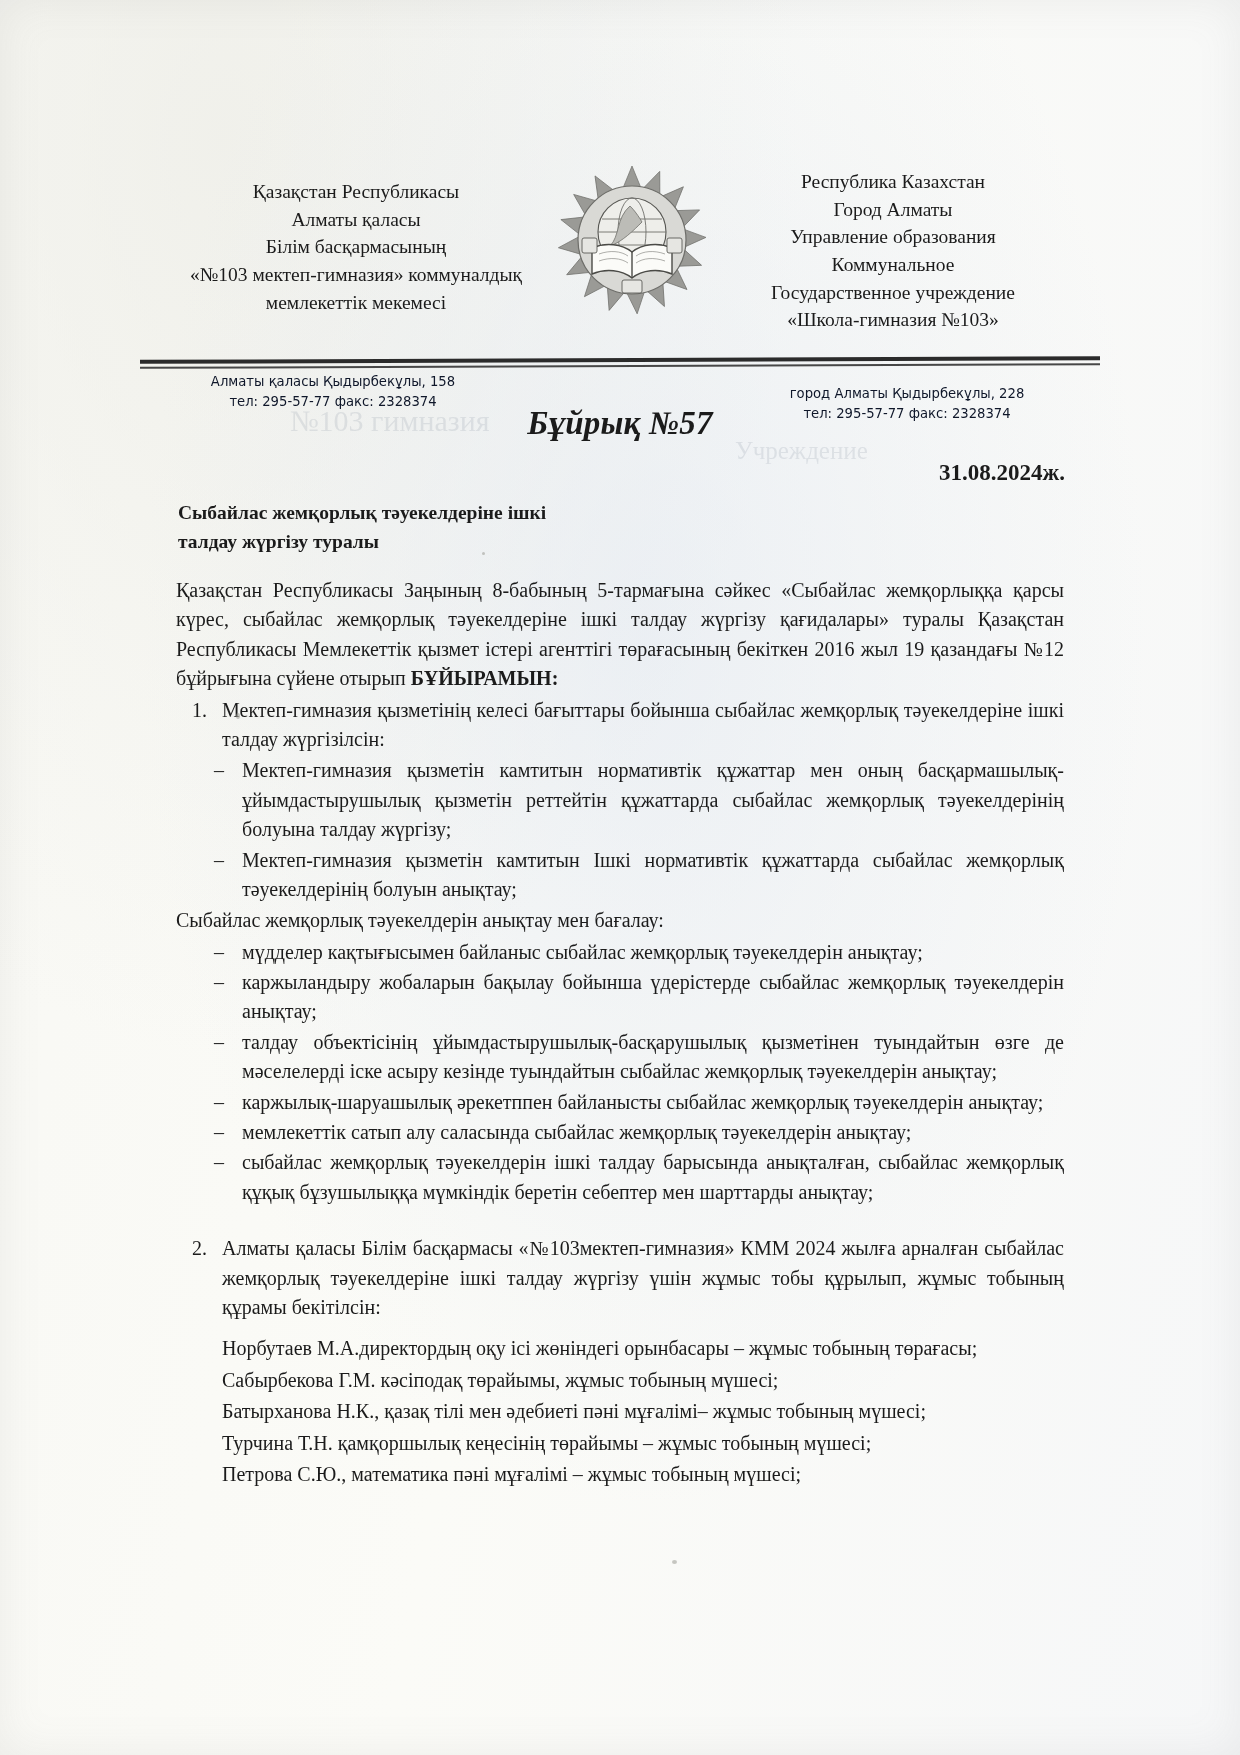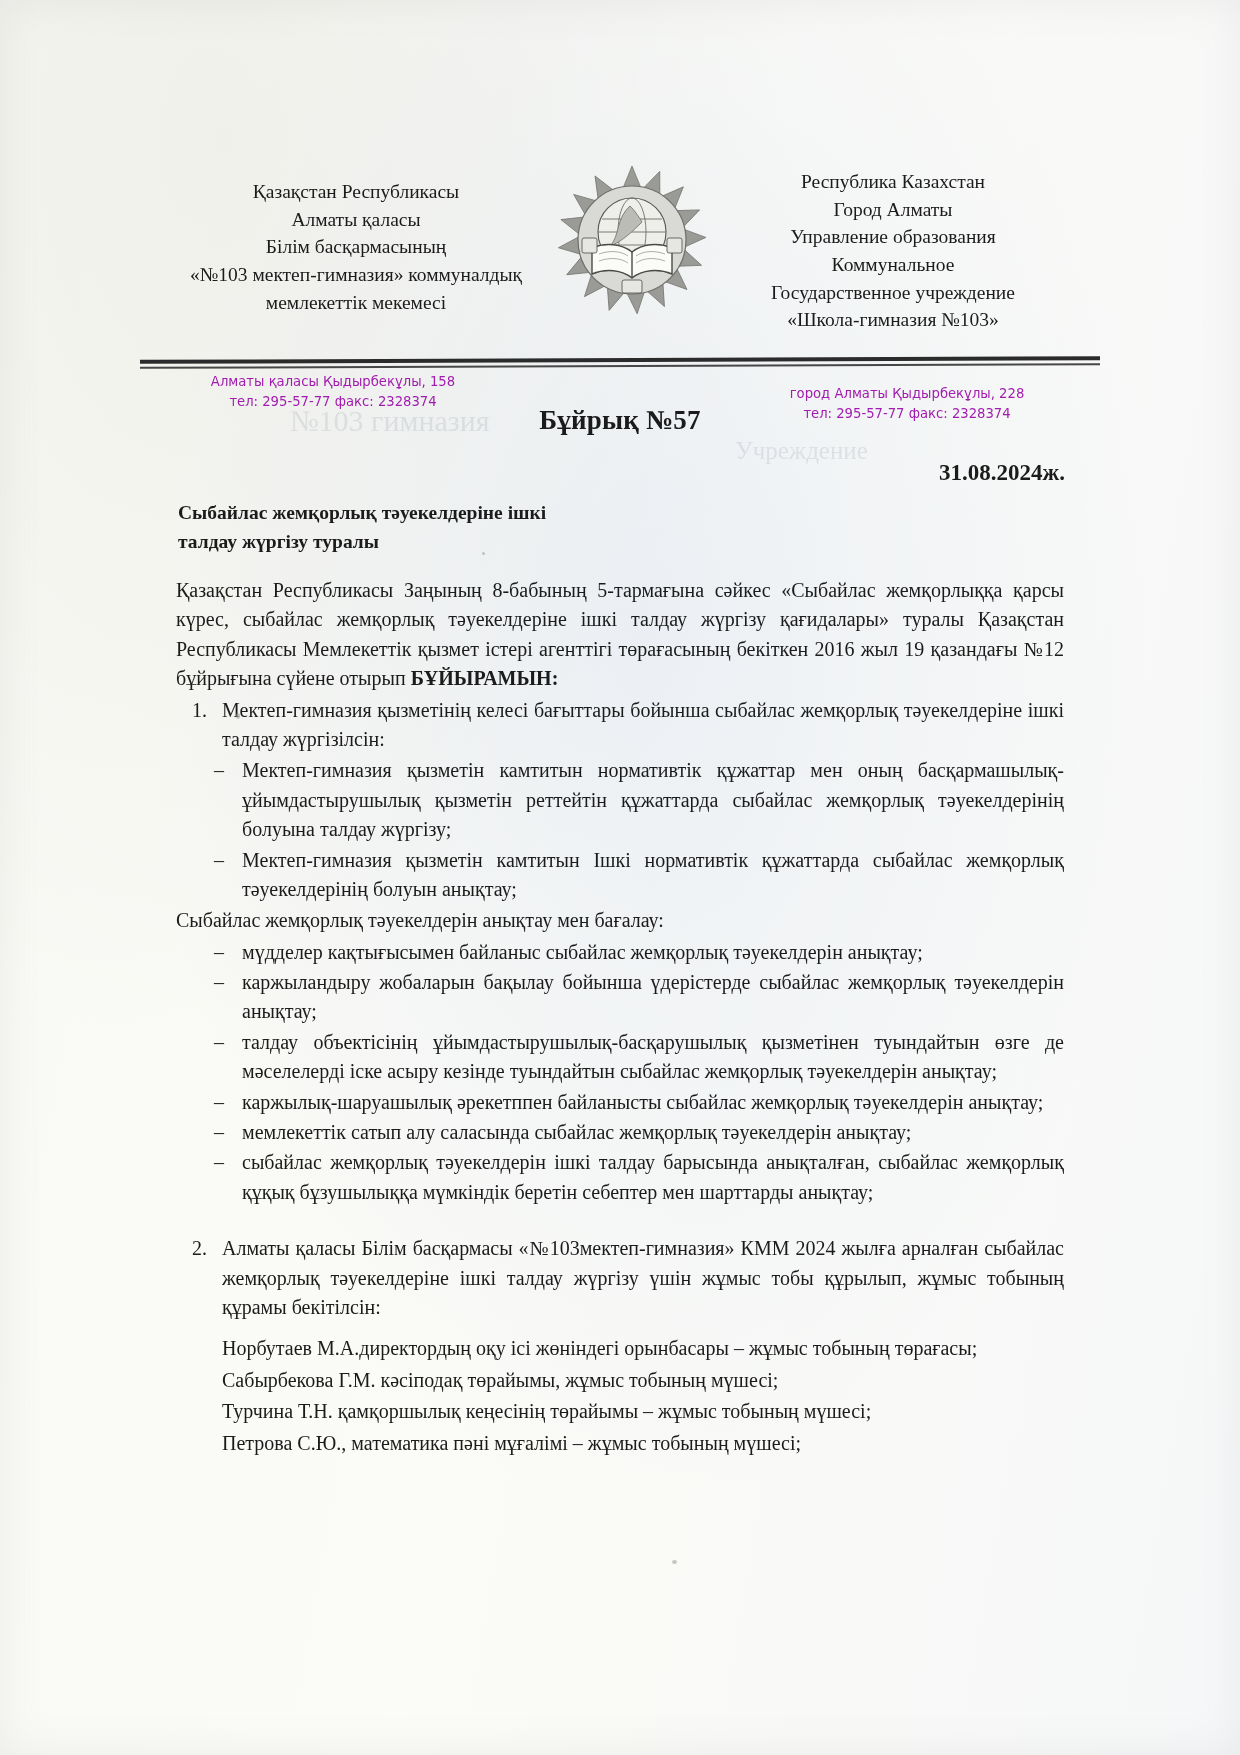--- a/index.html
+++ b/index.html
@@ -98,35 +98,36 @@
     position: absolute;
     left: 0; right: 0;
     top: 372px;
     display: flex;
     justify-content: space-between;
     padding: 0 168px;
     box-sizing: border-box;
     font-family: "DejaVu Sans", "Liberation Sans", sans-serif;
     font-size: 13.2px;
     line-height: 1.55;
-    color: #a21caf;
+    color: #0f172a;
   }
   .contacts .c-left { text-align: center; width: 330px; }
   .contacts .c-right { text-align: center; width: 330px; margin-top: 12px; }
   .contacts span { display: block; white-space: nowrap; }
 
   
   .order-title {
     position: absolute;
     top: 405px;
     left: 0; right: 0;
     text-align: center;
-    font-size: 27px;
+    font-size: 33px;
     font-weight: bold;
     letter-spacing: 0.2px;
+    font-style: italic;
   }
   .order-date {
     position: absolute;
     top: 460px;
     right: 175px;
     font-size: 23px;
     font-weight: bold;
   }
   .subject {
     position: absolute;
@@ -329,20 +330,21 @@
     <ol class="num-list" start="2" style="counter-reset: item 1;">
       <li>
         <span>Алматы қаласы Білім басқармасы «№103мектеп-гимназия» КММ   2024 жылға арналған сыбайлас жемқорлық тәуекелдеріне ішкі талдау жүргізу үшін жұмыс тобы құрылып, жұмыс тобының құрамы бекітілсін:</span>
       </li>
     </ol>
 
     <div class="gap-sm"></div>
 
     <p class="member-line">Норбутаев М.А.директордың оқу ісі жөніндегі орынбасары – жұмыс тобының төрағасы;</p>
     <p class="member-line">Сабырбекова Г.М. кәсіподақ төрайымы, жұмыс тобының мүшесі;</p>
+    <p class="member-line">Батырханова Н.К., қазақ тілі мен әдебиеті пәні мұғалімі– жұмыс тобының мүшесі;</p>
     <p class="member-line">Турчина Т.Н. қамқоршылық кеңесінің төрайымы – жұмыс тобының мүшесі;</p>
     <p class="member-line">Петрова С.Ю., математика пәні  мұғалімі – жұмыс тобының мүшесі;</p>
   </div>
 
   <div class="speck" style="left:672px; top:1560px; width:5px; height:4px;"></div>
   <div class="speck" style="left:482px; top:552px; width:3px; height:3px;"></div>
   <div class="speck" style="left:236px; top:713px; width:4px; height:6px;"></div>
 
   <div class="edge-shadow"></div>
 </div>

